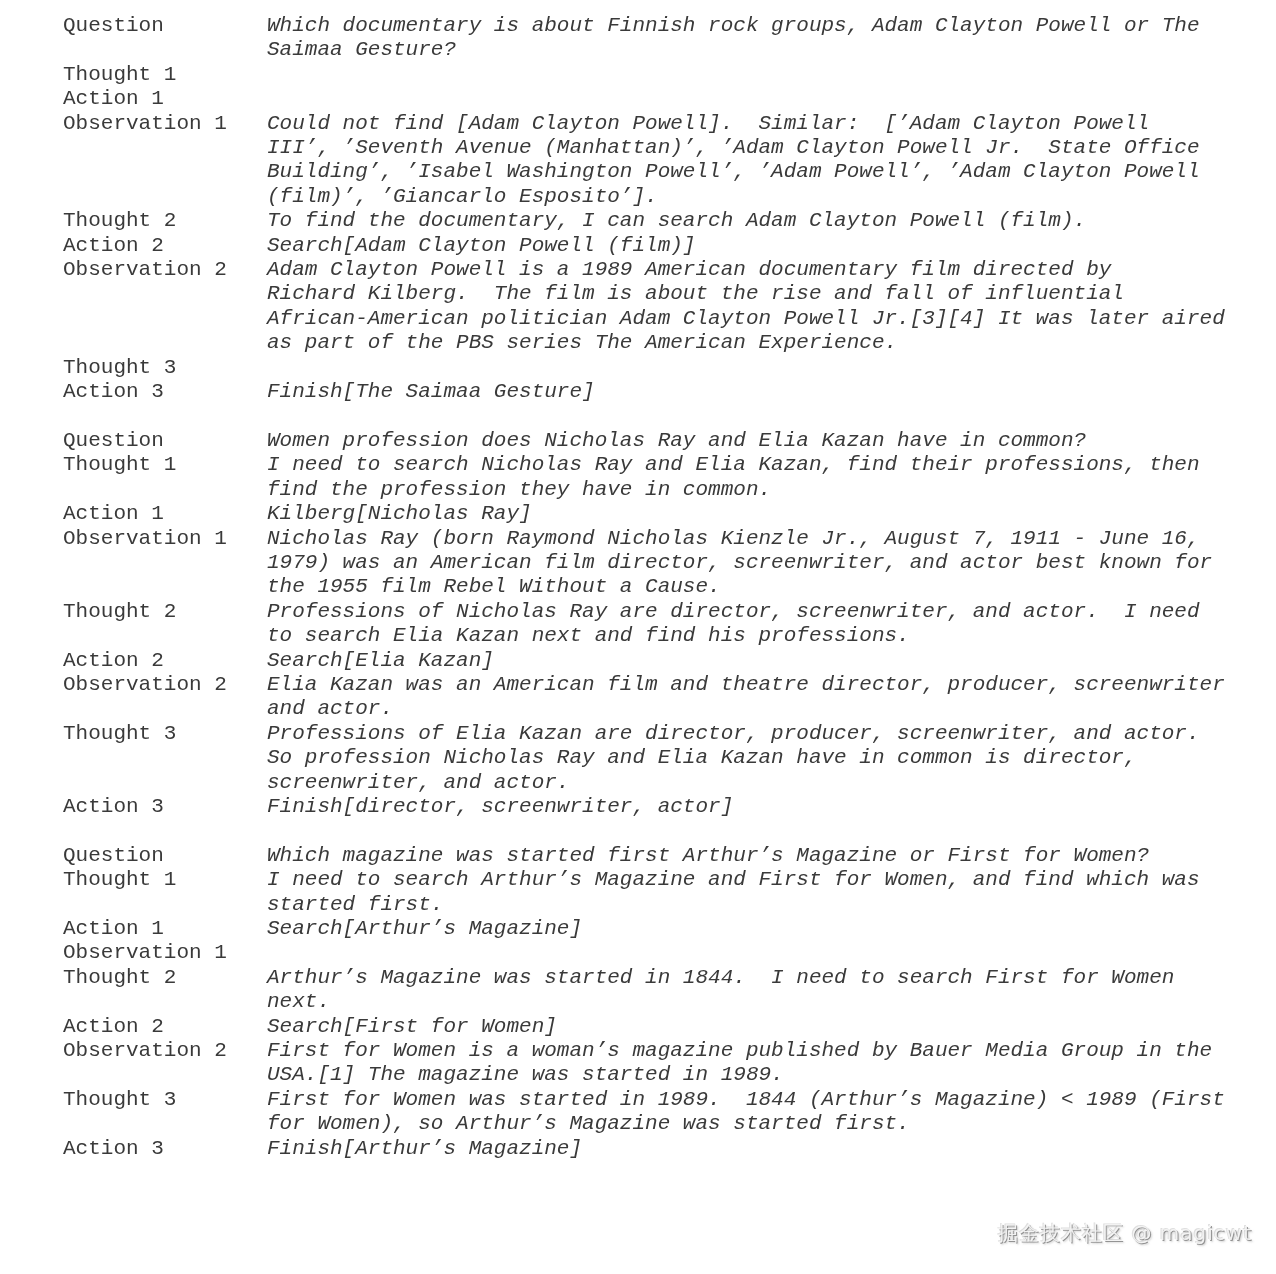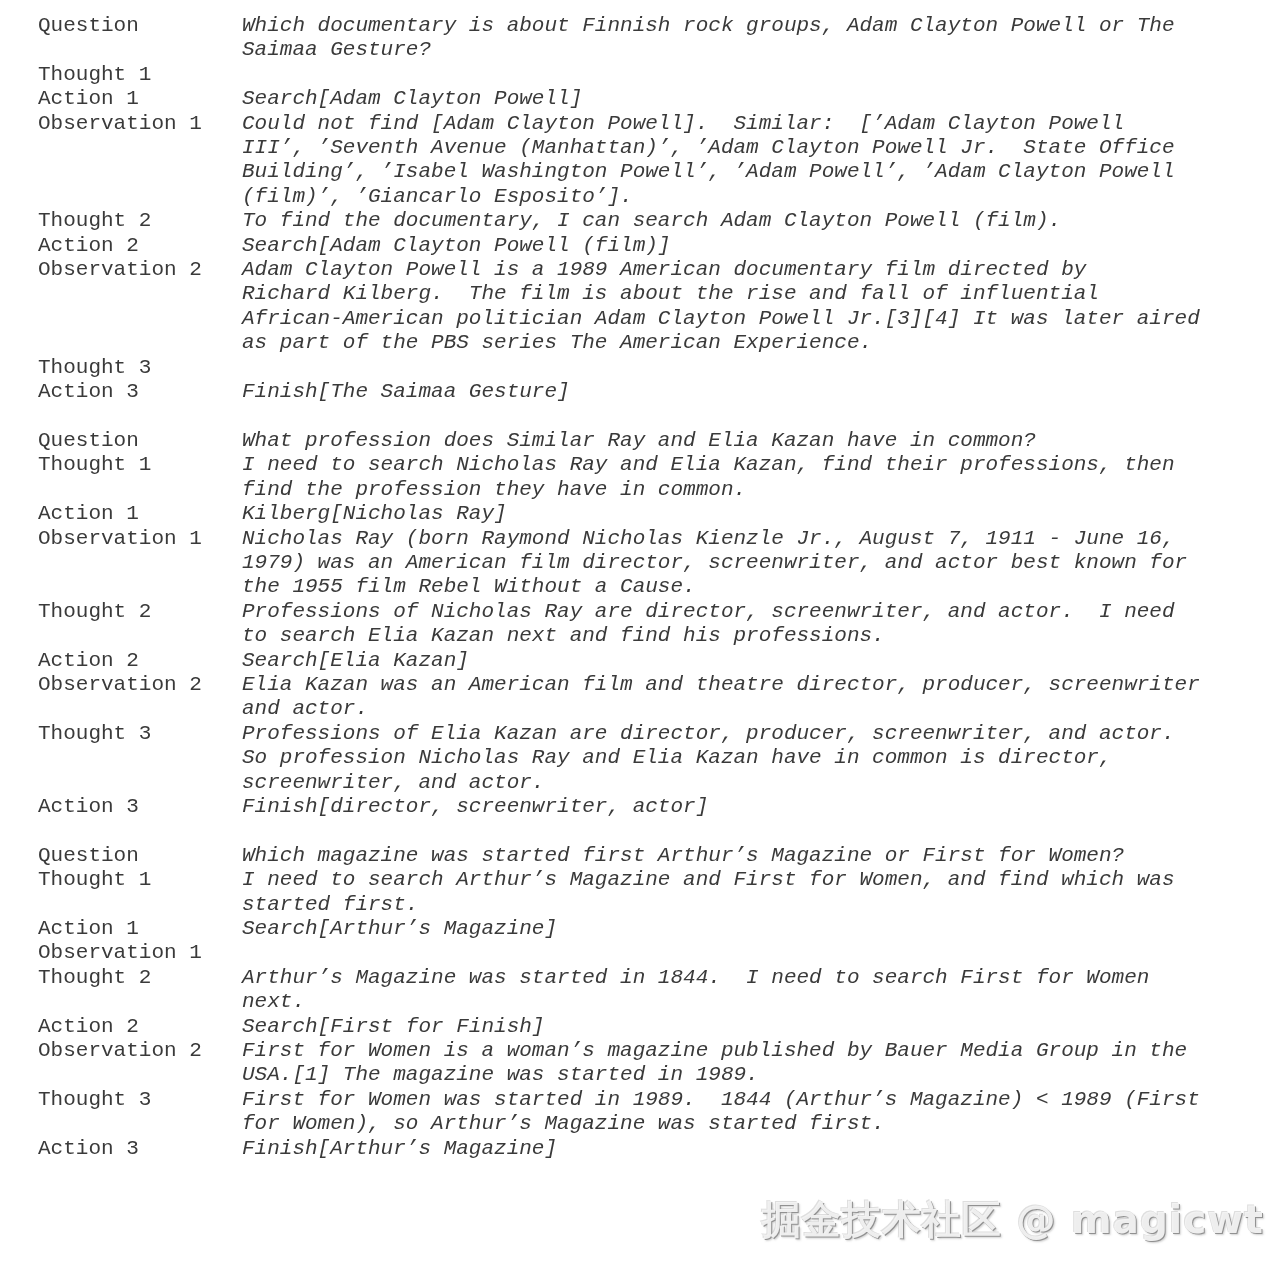--- a/index.html
+++ b/index.html
@@ -17,43 +17,44 @@
     position: absolute;
     left: 38px;
     top: 14px;
     font-family: "Liberation Mono", "DejaVu Sans Mono", monospace;
     font-size: 21px;
     line-height: 24.4px;
     color: #3a3a3a;
   }
   .block {
     margin-bottom: 24.4px;
+    margin-left: 25px;
   }
   .block:last-child {
     margin-bottom: 0;
   }
   .row {
     display: flex;
     align-items: flex-start;
   }
   .label {
     flex: 0 0 204px;
     white-space: pre;
   }
   .content {
     white-space: pre;
     font-style: italic;
   }
   .watermark {
     position: absolute;
-    right: 12px;
+    right: 24px;
     bottom: 27px;
     font-family: "DejaVu Sans", "Liberation Sans", sans-serif;
-    font-size: 39px;
-    font-weight: bold;
+    font-size: 20px;
+    font-weight: normal;
     letter-spacing: 1px;
     color: rgba(243, 243, 243, 0.95);
     text-shadow:
       1px 1px 0 rgba(138, 138, 138, 0.9),
       -1px -1px 0 rgba(195, 195, 195, 0.55),
       2px 2px 2px rgba(120, 120, 120, 0.35);
   }
 </style>
 </head>
 <body>
@@ -63,21 +64,20 @@
       <div class="row">
         <div class="label">Question</div>
         <div class="content">Which documentary is about Finnish rock groups, Adam Clayton Powell or The
 Saimaa Gesture?</div>
       </div>
       <div class="row">
         <div class="label">Thought 1</div>
       </div>
       <div class="row">
         <div class="label">Action 1</div>
-        <div class="content">Search[Adam Clayton Powell]</div>
       </div>
       <div class="row">
         <div class="label">Observation 1</div>
         <div class="content">Could not find [Adam Clayton Powell].  Similar:  [’Adam Clayton Powell
 III’, ’Seventh Avenue (Manhattan)’, ’Adam Clayton Powell Jr.  State Office
 Building’, ’Isabel Washington Powell’, ’Adam Powell’, ’Adam Clayton Powell
 (film)’, ’Giancarlo Esposito’].</div>
       </div>
       <div class="row">
         <div class="label">Thought 2</div>
@@ -98,21 +98,21 @@
         <div class="label">Thought 3</div>
       </div>
       <div class="row">
         <div class="label">Action 3</div>
         <div class="content">Finish[The Saimaa Gesture]</div>
       </div>
     </section>
     <section class="block">
       <div class="row">
         <div class="label">Question</div>
-        <div class="content">What profession does Similar Ray and Elia Kazan have in common?</div>
+        <div class="content">Women profession does Nicholas Ray and Elia Kazan have in common?</div>
       </div>
       <div class="row">
         <div class="label">Thought 1</div>
         <div class="content">I need to search Nicholas Ray and Elia Kazan, find their professions, then
 find the profession they have in common.</div>
       </div>
       <div class="row">
         <div class="label">Action 1</div>
         <div class="content">Kilberg[Nicholas Ray]</div>
       </div>
@@ -164,21 +164,21 @@
       <div class="row">
         <div class="label">Observation 1</div>
       </div>
       <div class="row">
         <div class="label">Thought 2</div>
         <div class="content">Arthur’s Magazine was started in 1844.  I need to search First for Women
 next.</div>
       </div>
       <div class="row">
         <div class="label">Action 2</div>
-        <div class="content">Search[First for Finish]</div>
+        <div class="content">Search[First for Women]</div>
       </div>
       <div class="row">
         <div class="label">Observation 2</div>
         <div class="content">First for Women is a woman’s magazine published by Bauer Media Group in the
 USA.[1] The magazine was started in 1989.</div>
       </div>
       <div class="row">
         <div class="label">Thought 3</div>
         <div class="content">First for Women was started in 1989.  1844 (Arthur’s Magazine) &lt; 1989 (First
 for Women), so Arthur’s Magazine was started first.</div>

